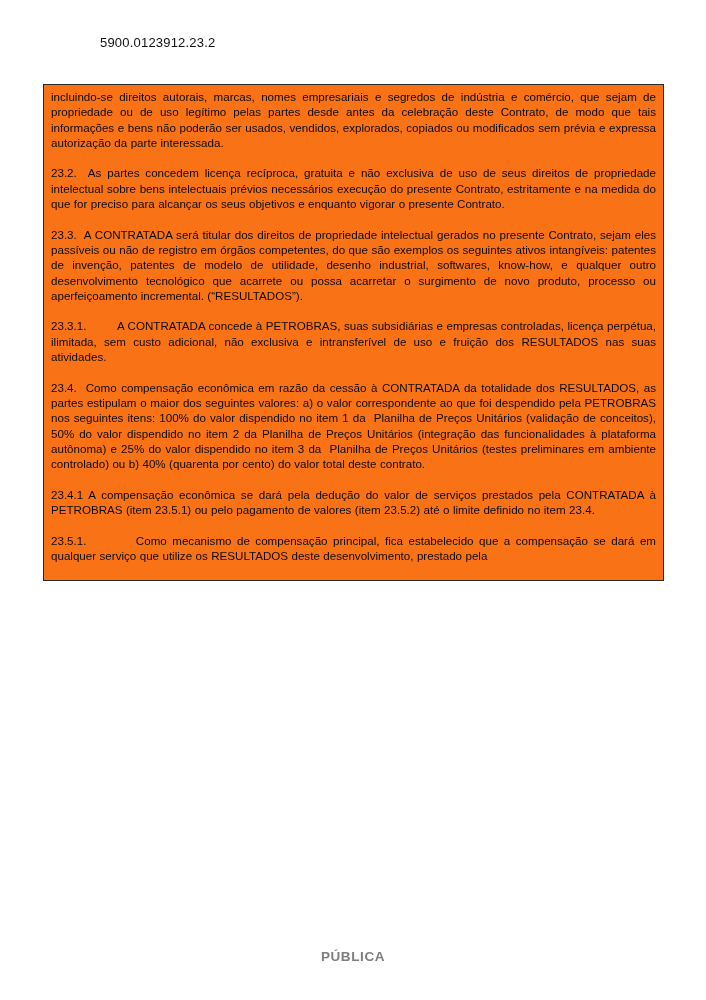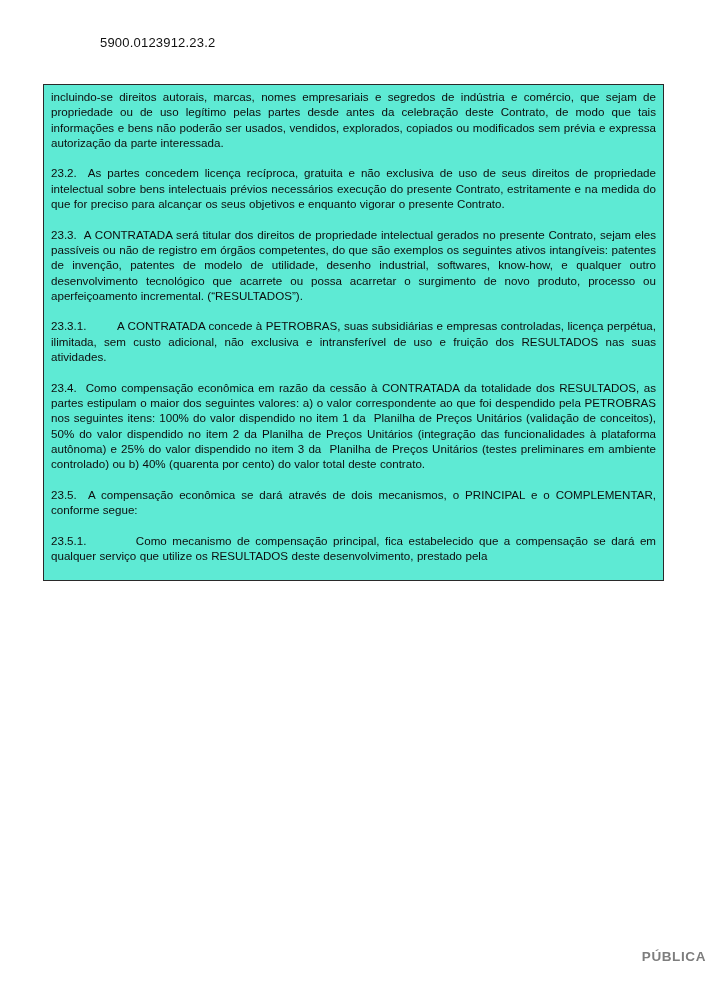--- a/index.html
+++ b/index.html
@@ -30,56 +30,56 @@
     letter-spacing: 0.2px;
     white-space: nowrap;
   }
   .content-box {
     position: absolute;
     left: 43px;
     top: 84px;
     width: 605px; 
     border: 1px solid #2a2a2a;
     padding: 4px 7px 2px 7px;
-    background: #5eead4;
+    background: #f97316;
   }
   .content-box p {
     margin: 0 0 15.3px 0;
     font-size: 11.6px;
     line-height: 15.3px;
     text-align: justify;
     color: #0d0d0d;
     word-spacing: 0.2px;
   }
   .content-box p:last-child {
     margin-bottom: 15px;
   }
   .footer-classification {
     position: absolute;
     left: 0;
     top: 949px;
     width: 706px;
-    text-align: right;
+    text-align: center;
     font-weight: bold;
     font-size: 13.5px;
     letter-spacing: 0.6px;
   }
 </style>
 </head>
 <body>
 
 <div class="page">
 
   <div class="doc-number">5900.0123912.23.2</div>
 
   <div class="content-box">
     <p>incluindo-se direitos autorais, marcas, nomes empresariais e segredos de indústria e comércio, que sejam de propriedade ou de uso legítimo pelas partes desde antes da celebração deste Contrato, de modo que tais informações e bens não poderão ser usados, vendidos, explorados, copiados ou modificados sem prévia e expressa autorização da parte interessada.</p>
     <p>23.2.&nbsp; As partes concedem licença recíproca, gratuita e não exclusiva de uso de seus direitos de propriedade intelectual sobre bens intelectuais prévios necessários execução do presente Contrato, estritamente e na medida do que for preciso para alcançar os seus objetivos e enquanto vigorar o presente Contrato.</p>
     <p>23.3.&nbsp; A CONTRATADA será titular dos direitos de propriedade intelectual gerados no presente Contrato, sejam eles passíveis ou não de registro em órgãos competentes, do que são exemplos os seguintes ativos intangíveis: patentes de invenção, patentes de modelo de utilidade, desenho industrial, softwares, know-how, e qualquer outro desenvolvimento tecnológico que acarrete ou possa acarretar o surgimento de novo produto, processo ou aperfeiçoamento incremental. (“RESULTADOS”).</p>
     <p>23.3.1.&nbsp;&nbsp;&nbsp;&nbsp;&nbsp;&nbsp;&nbsp;&nbsp; A CONTRATADA concede à PETROBRAS, suas subsidiárias e empresas controladas, licença perpétua, ilimitada, sem custo adicional, não exclusiva e intransferível de uso e fruição dos RESULTADOS nas suas atividades.</p>
     <p>23.4.&nbsp; Como compensação econômica em razão da cessão à CONTRATADA da totalidade dos RESULTADOS, as partes estipulam o maior dos seguintes valores: a) o valor correspondente ao que foi despendido pela PETROBRAS nos seguintes itens: 100% do valor dispendido no item 1 da &nbsp;Planilha de Preços Unitários (validação de conceitos), 50% do valor dispendido no item 2 da Planilha de Preços Unitários (integração das funcionalidades à plataforma autônoma) e 25% do valor dispendido no item 3 da &nbsp;Planilha de Preços Unitários (testes preliminares em ambiente controlado) ou b) 40% (quarenta por cento) do valor total deste contrato.</p>
-    <p>23.5.&nbsp; A compensação econômica se dará através de dois mecanismos, o PRINCIPAL e o COMPLEMENTAR, conforme segue:</p>
+    <p>23.4.1 A compensação econômica se dará pela dedução do valor de serviços prestados pela CONTRATADA à PETROBRAS (item 23.5.1) ou pelo pagamento de valores (item 23.5.2) até o limite definido no item 23.4.</p>
     <p>23.5.1.&nbsp;&nbsp;&nbsp;&nbsp;&nbsp;&nbsp;&nbsp;&nbsp; Como mecanismo de compensação principal, fica estabelecido que a compensação se dará em qualquer serviço que utilize os RESULTADOS deste desenvolvimento, prestado pela</p>
   </div>
 
   <div class="footer-classification" style="color: rgb(125, 125, 125);">PÚBLICA</div>
 
 </div>
 
 </body></html>

